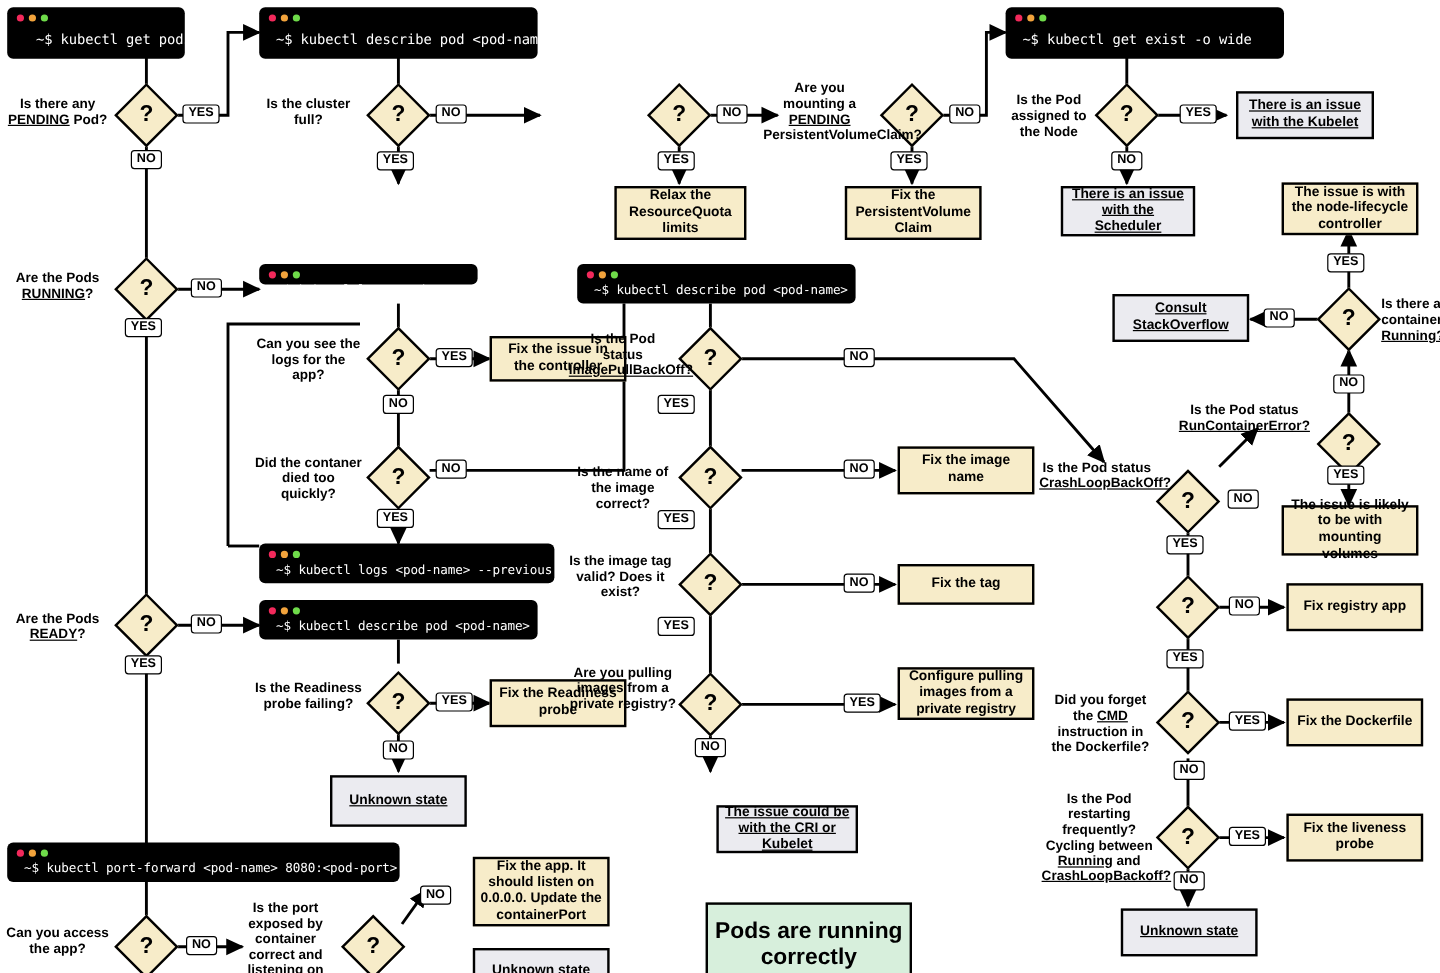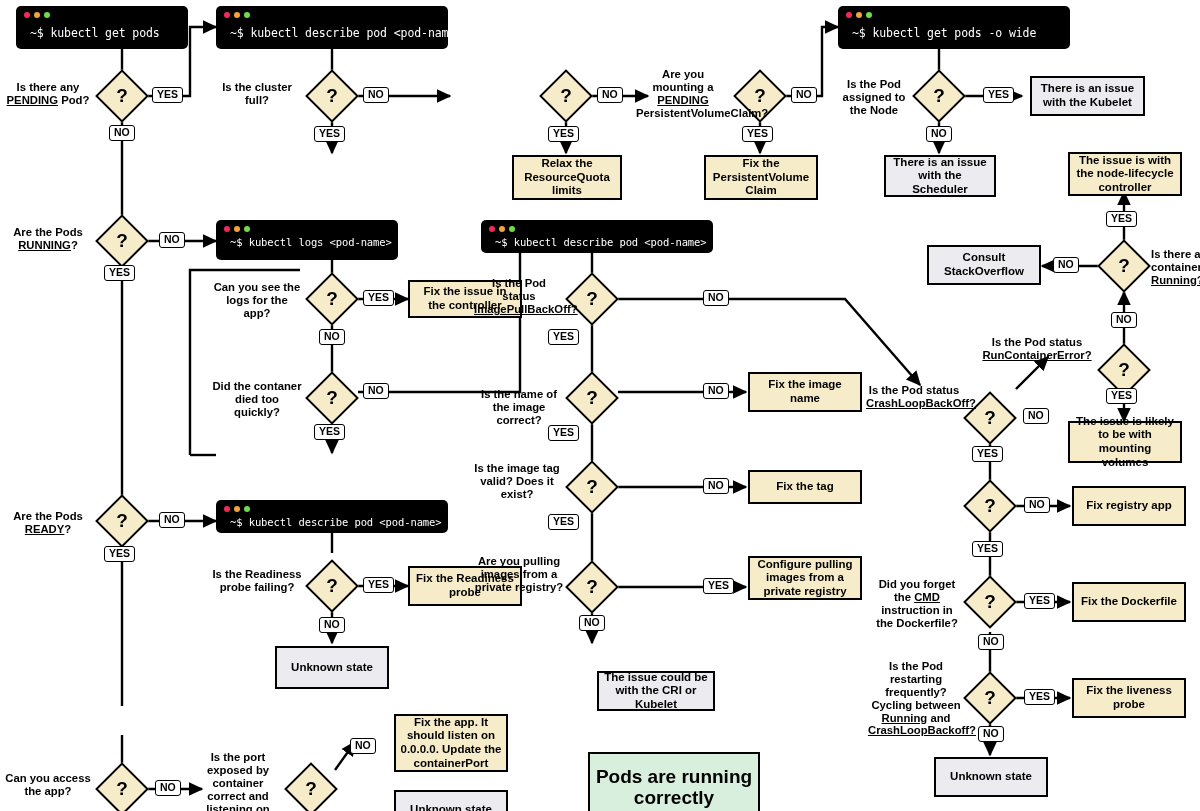--- a/index.html
+++ b/index.html
@@ -61,21 +61,21 @@
     position: absolute;
     border: 2.5px solid #000;
     display: flex; align-items: center; justify-content: center;
     text-align: center;
     font-size: 11.5px; font-weight: bold; color: #000;
     line-height: 1.18;
     padding: 3px 4px;
     z-index: 6;
   }
   .box.action { background: #f7ecc9; }
-  .box.neutral { background: #ebebf0; }
+  .box.neutral { background: #ebebf0; text-decoration: underline; }
   .box.success { background: #d7efdc; font-size: 19px; line-height: 1.1; }
 
   
   .pill {
     position: absolute;
     background: #ffffff;
     border: 1.6px solid #000;
     border-radius: 3px;
     font-size: 10.5px; font-weight: bold; color: #000;
     padding: 1px 4px 2px 4px;
@@ -172,21 +172,21 @@
       <path d="M332,533 L332,553"></path>
       <path d="M332,605 L332,643" marker-end="url(#ah)"></path>
       <path d="M358,586 L408,586" marker-end="url(#ah)"></path>
 
       <path d="M122,735 L122,763"></path>
       <path d="M148,789 L202,789" marker-end="url(#ah)"></path>
       <path d="M335,770 L355,742" marker-end="url(#ah)"></path>
     </g>
   </svg>
 
-  <div class="term" style="left:16px; top:6px; width:172px; height:43px;">
+  <div class="term" style="left:6px; top:6px; width:148px; height:43px;padding-left:10px;">
     <div class="dots">
       <span class="dot d1"></span>
       <span class="dot d2"></span>
       <span class="dot d3"></span>
     </div>
     <div class="cmd">~$ kubectl get pods</div>
   </div>
 
   <div class="term" style="left:216px; top:6px; width:232px; height:43px;">
     <div class="dots">
@@ -196,51 +196,67 @@
     </div>
     <div class="cmd">~$ kubectl describe pod &lt;pod-name&gt;</div>
   </div>
 
   <div class="term" style="left:838px; top:6px; width:232px; height:43px;">
     <div class="dots">
       <span class="dot d1"></span>
       <span class="dot d2"></span>
       <span class="dot d3"></span>
     </div>
-    <div class="cmd">~$ kubectl get pods -o wide</div>
-  </div>
-
-  <div class="term" style="left:216px; top:220px; width:182px; height:40px;">
+    <div class="cmd">~$ kubectl get exist -o wide</div>
+  </div>
+
+  <div class="term" style="left:216px; top:220px; width:182px; height:17px;">
     <div class="dots">
       <span class="dot d1"></span>
       <span class="dot d2"></span>
       <span class="dot d3"></span>
     </div>
     <div class="cmd" style="margin-top:12px; font-size:10.5px;">~$ kubectl logs &lt;pod-name&gt;</div>
   </div>
 
   <div class="term" style="left:481px; top:220px; width:232px; height:33px;">
     <div class="dots">
       <span class="dot d1"></span>
       <span class="dot d2"></span>
       <span class="dot d3"></span>
     </div>
     <div class="cmd" style="margin-top:12px; font-size:10.5px;">~$ kubectl describe pod &lt;pod-name&gt;</div>
   </div>
 
+  <div class="term" style="left:216px; top:453px; width:246px; height:33px;">
+    <div class="dots">
+      <span class="dot d1"></span>
+      <span class="dot d2"></span>
+      <span class="dot d3"></span>
+    </div>
+    <div class="cmd" style="margin-top:12px; font-size:10.5px;">~$ kubectl logs &lt;pod-name&gt; --previous</div>
+  </div>
 
   <div class="term" style="left:216px; top:500px; width:232px; height:33px;">
     <div class="dots">
       <span class="dot d1"></span>
       <span class="dot d2"></span>
       <span class="dot d3"></span>
     </div>
     <div class="cmd" style="margin-top:12px; font-size:10.5px;">~$ kubectl describe pod &lt;pod-name&gt;</div>
   </div>
 
+  <div class="term" style="left:6px; top:702px; width:327px; height:33px;">
+    <div class="dots">
+      <span class="dot d1"></span>
+      <span class="dot d2"></span>
+      <span class="dot d3"></span>
+    </div>
+    <div class="cmd" style="margin-top:12px; font-size:10.5px;">~$ kubectl port-forward &lt;pod-name&gt; 8080:&lt;pod-port&gt;</div>
+  </div>
 
   <div class="diamond" style="left:96px; top:70px;">
     <div class="shape"></div>
     <div class="qm">?</div>
   </div>
   <div class="diamond" style="left:306px; top:70px;">
     <div class="shape"></div>
     <div class="qm">?</div>
   </div>
   <div class="diamond" style="left:540px; top:70px;">

